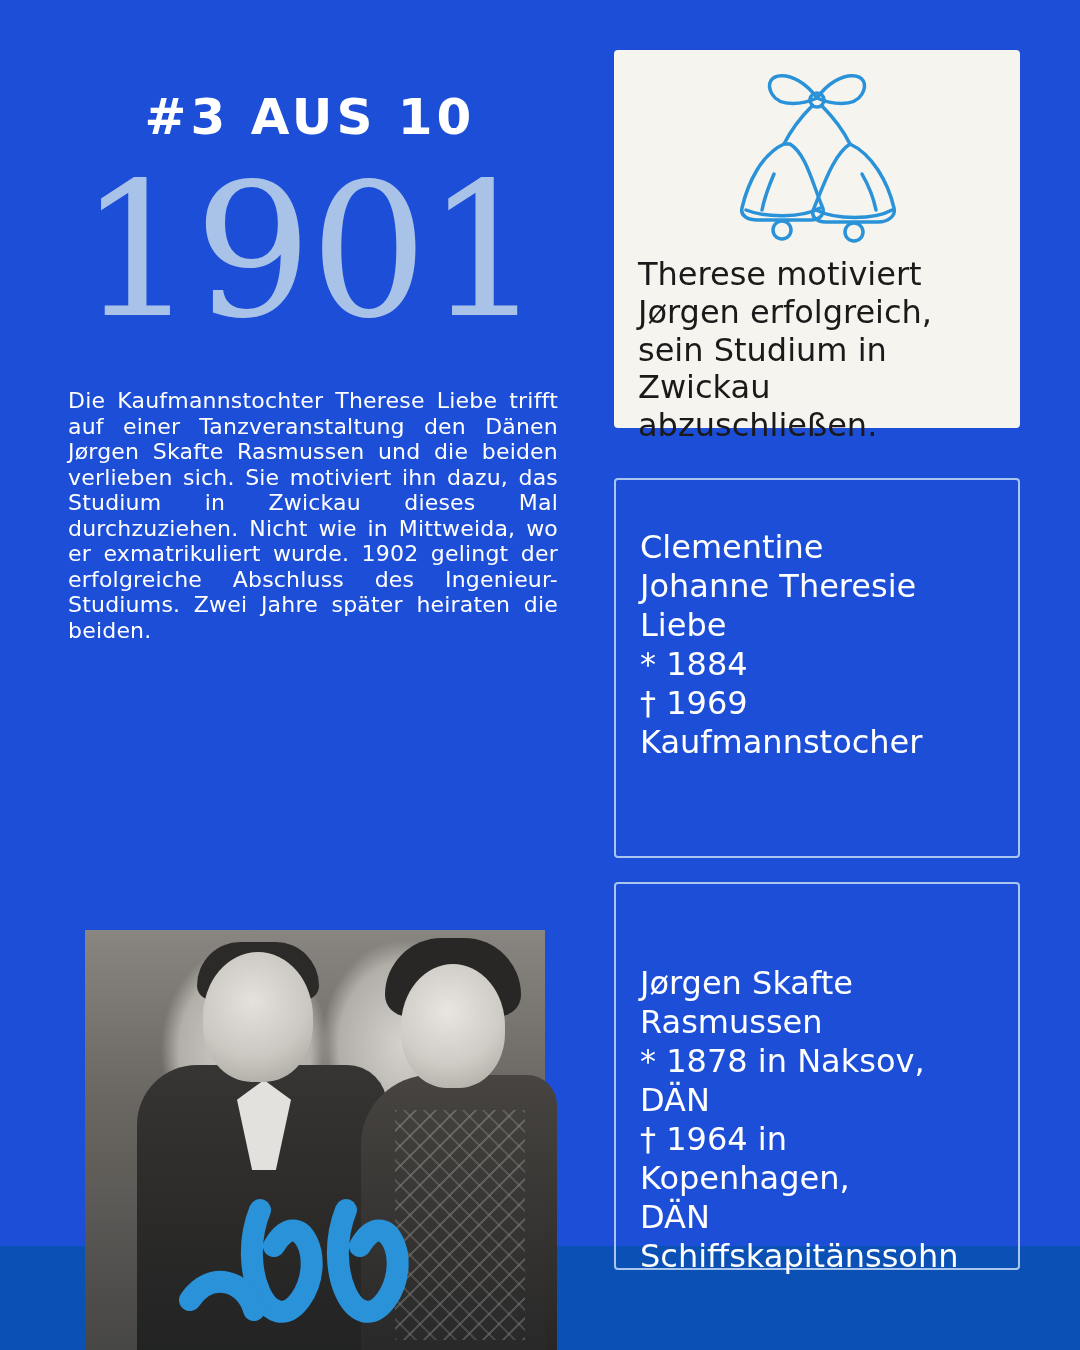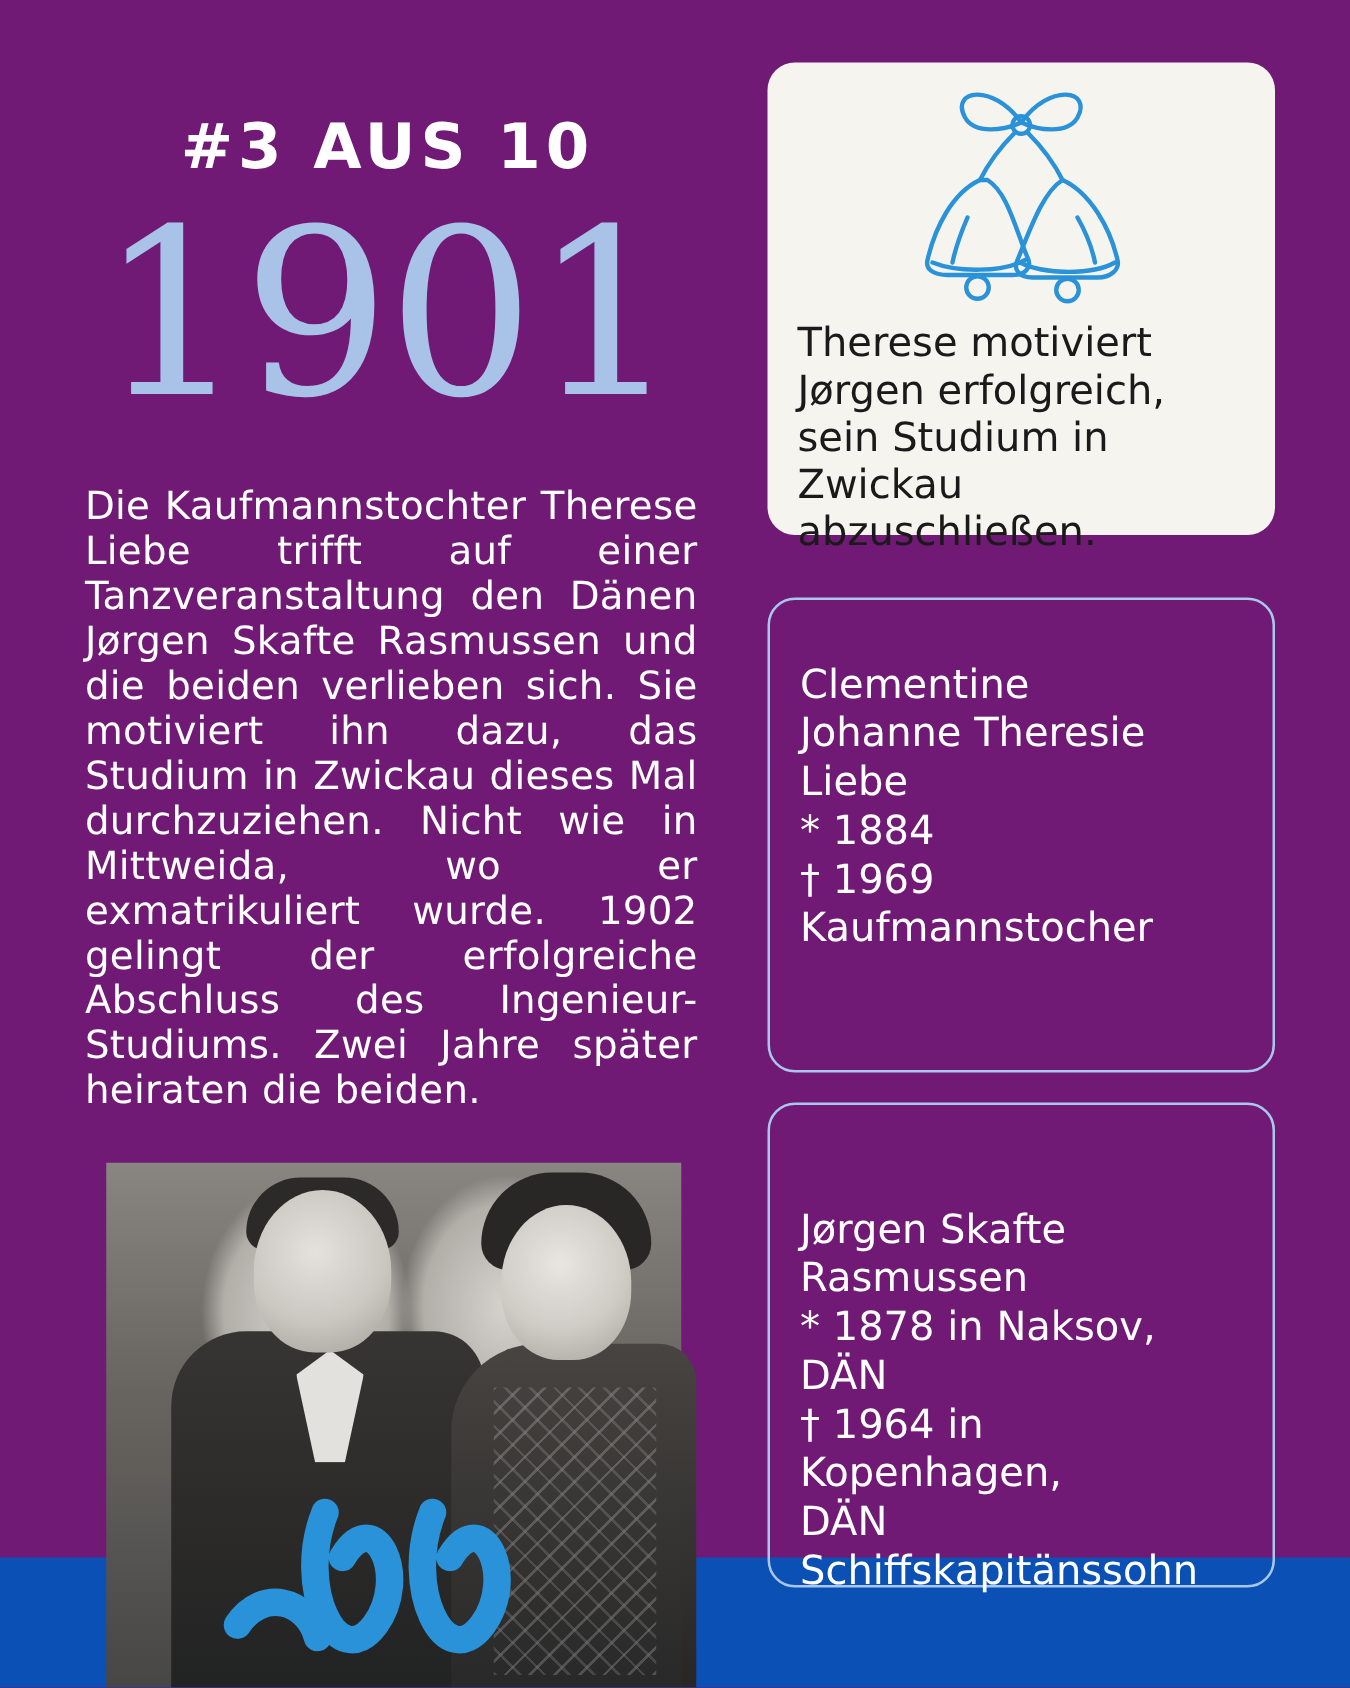--- a/index.html
+++ b/index.html
@@ -11,21 +11,21 @@
     height: 1350px;
     background: #0a50b5;
     font-family: "Liberation Sans", sans-serif;
     overflow: hidden;
     position: relative;
   }
   .page {
     position: relative;
     width: 1080px;
     height: 1246px;
-    background: #701a75;
+    background: #1d4ed8;
   }
 
   
   .left-col {
     position: absolute;
     left: 0;
     top: 0;
     width: 600px;
     height: 1350px;
   }
@@ -55,21 +55,21 @@
     line-height: 1.1;
     letter-spacing: -2px;
   }
   .body-text {
     position: absolute;
     left: 68px;
     top: 388px;
     width: 490px;
     color: #ffffff;
     font-family: "DejaVu Sans", sans-serif;
-    font-size: 31px;
+    font-size: 22px;
     line-height: 1.16;
     text-align: justify;
     text-justify: inter-word;
     letter-spacing: 0.2px;
   }
 
   
   .photo-wrap {
     position: absolute;
     left: 60px;
@@ -180,21 +180,21 @@
     height: 200px;
     pointer-events: none;
   }
 
   
   .card {
     position: absolute;
     left: 614px;
     width: 406px;
     box-sizing: border-box;
-    border-radius: 22px;
+    border-radius: 4px;
   }
   .card-bells {
     top: 50px;
     height: 378px;
     background: #f6f4ef;
     padding: 0;
   }
   .bells-icon {
     position: absolute;
     left: 50%;

